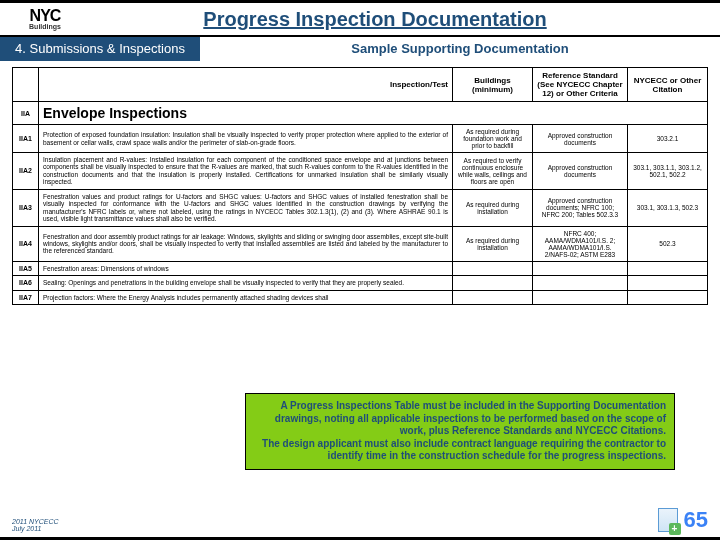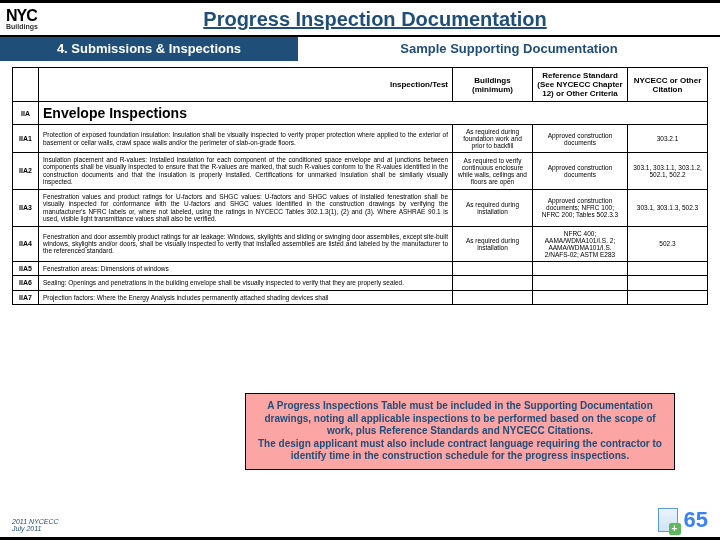--- a/index.html
+++ b/index.html
@@ -18,20 +18,21 @@
     display: flex;
     align-items: center;
     height: 34px;
     background: #fff;
     border-bottom: 2px solid #000;
   }
   .logo {
     width: 90px;
     padding: 2px 6px;
     font-family: Arial, sans-serif;
+    text-align: center;
   }
   .logo-nyc {
     font-weight: 900;
     font-size: 16px;
     letter-spacing: -1px;
     color: #000;
     line-height: 14px;
   }
   .logo-sub {
     font-size: 7px;
@@ -46,24 +47,24 @@
     color: #1f4e79;
     padding-right: 60px;
     text-decoration: underline;
   }
   .subheader {
     display: flex;
     height: 24px;
     align-items: stretch;
   }
   .breadcrumb {
-    width: 298px;
+    width: 200px;
     background: #1f4e79;
     color: #fff;
-    font-weight: 700;
+    font-weight: 400;
     font-size: 13px;
     text-align: center;
     line-height: 24px;
   }
   .subtitle {
     flex: 1;
     color: #1f4e79;
     font-weight: 700;
     font-size: 13px;
     text-align: center;
@@ -96,27 +97,27 @@
   .col-freq { width: 80px; text-align: center; font-size: 6.5px;}
   .col-ref { width: 95px; text-align: center; font-size: 6.5px;}
   .col-cite { width: 80px; text-align: center; font-size: 6.5px;}
   tr.group td.gname { font-weight: 700; text-align: left; font-size: 14px; }
   .desc { font-size: 6.5px; line-height: 1.15; text-align: justify; }
   .overlay {
     position: absolute;
     left: 245px;
     top: 390px;
     width: 430px;
-    background: #fca5a5;
+    background: #84cc16;
     border: 1px solid #000;
     padding: 6px 8px;
     font-size: 10px;
     color: #1f4e79;
     font-weight: 700;
-    text-align: center;
+    text-align: right;
     line-height: 1.25;
   }
   .footer {
     position: absolute;
     bottom: 4px;
     left: 12px;
     right: 12px;
     display: flex;
     justify-content: space-between;
     align-items: flex-end;

